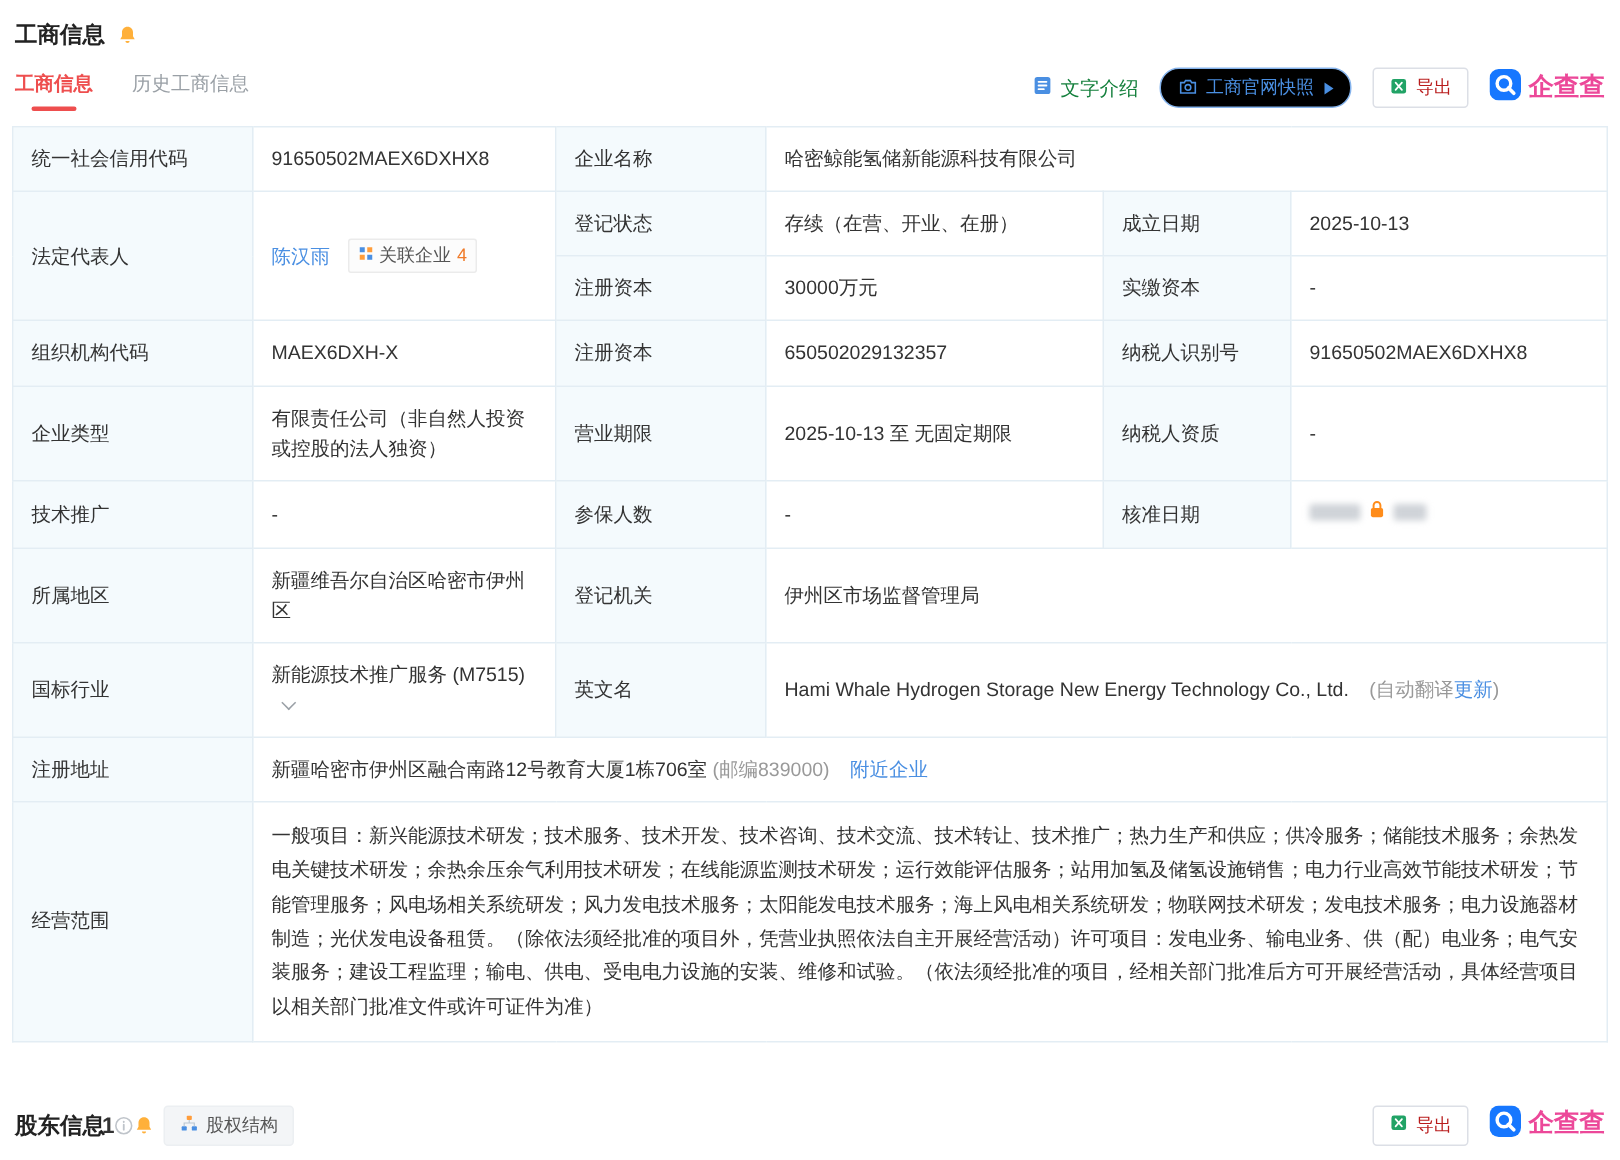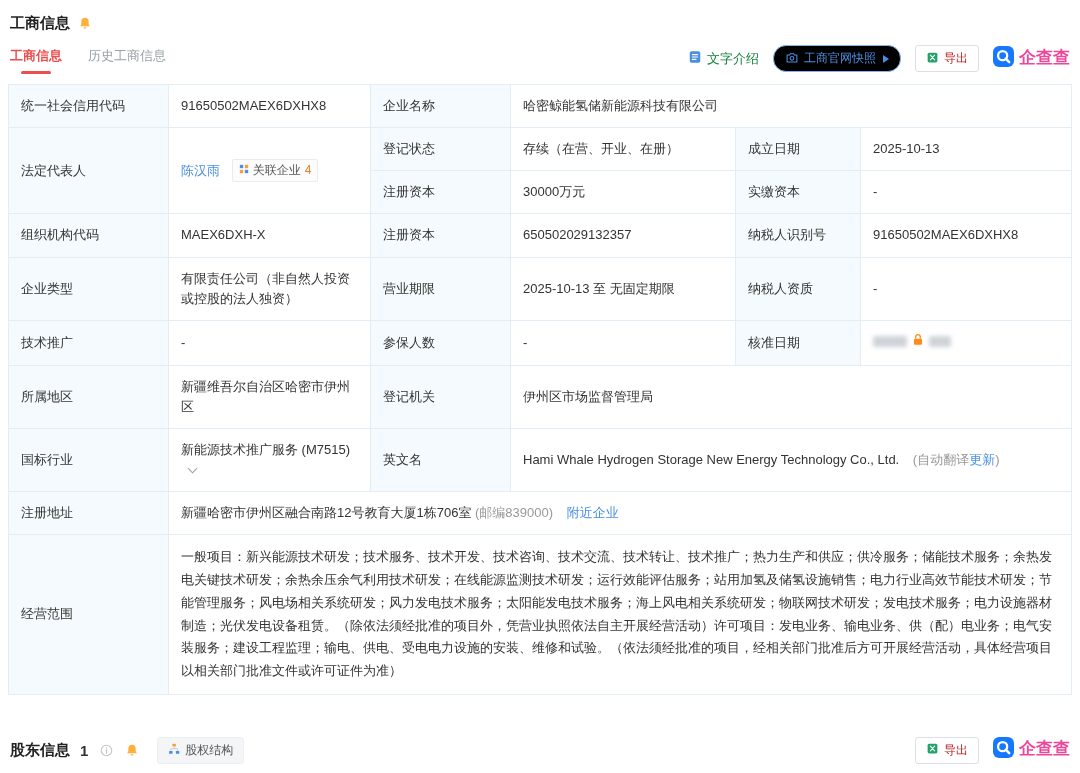--- a/index.html
+++ b/index.html
@@ -55,21 +55,21 @@
     border-bottom:1.5px solid #9aa0a6; transform:rotate(45deg); margin-left:8px; margin-bottom:2px; cursor:pointer; }
 
   .locked { display:inline-flex; align-items:center; gap:5px; cursor:pointer; }
   .blur-box { display:inline-block; height:11px; border-radius:2px; filter:blur(2px); }
   .blur-box.g { background:#cfd3d8; width:34px; }
   .blur-box.sm { width:22px; }
 
   
   .sec2 { margin-top:42px; }
   .sec2-head { display:flex; align-items:center; justify-content:space-between; padding:0 2px 12px; }
-  .sec2-left { display:flex; align-items:center; gap:12px; }
+  .sec2-left { display:flex; align-items:center; gap:0; }
   .equity-btn { display:inline-flex; align-items:center; gap:5px; background:#f3f5f7; border:1px solid #eceff2;
     border-radius:3px; padding:4px 10px; font-size:12px; color:#555; cursor:pointer; margin-left:6px; }
 </style>
 </head>
 <body>
 
 <div class="page">
 
   <div class="sec1">
     <div class="sec-title-row">

